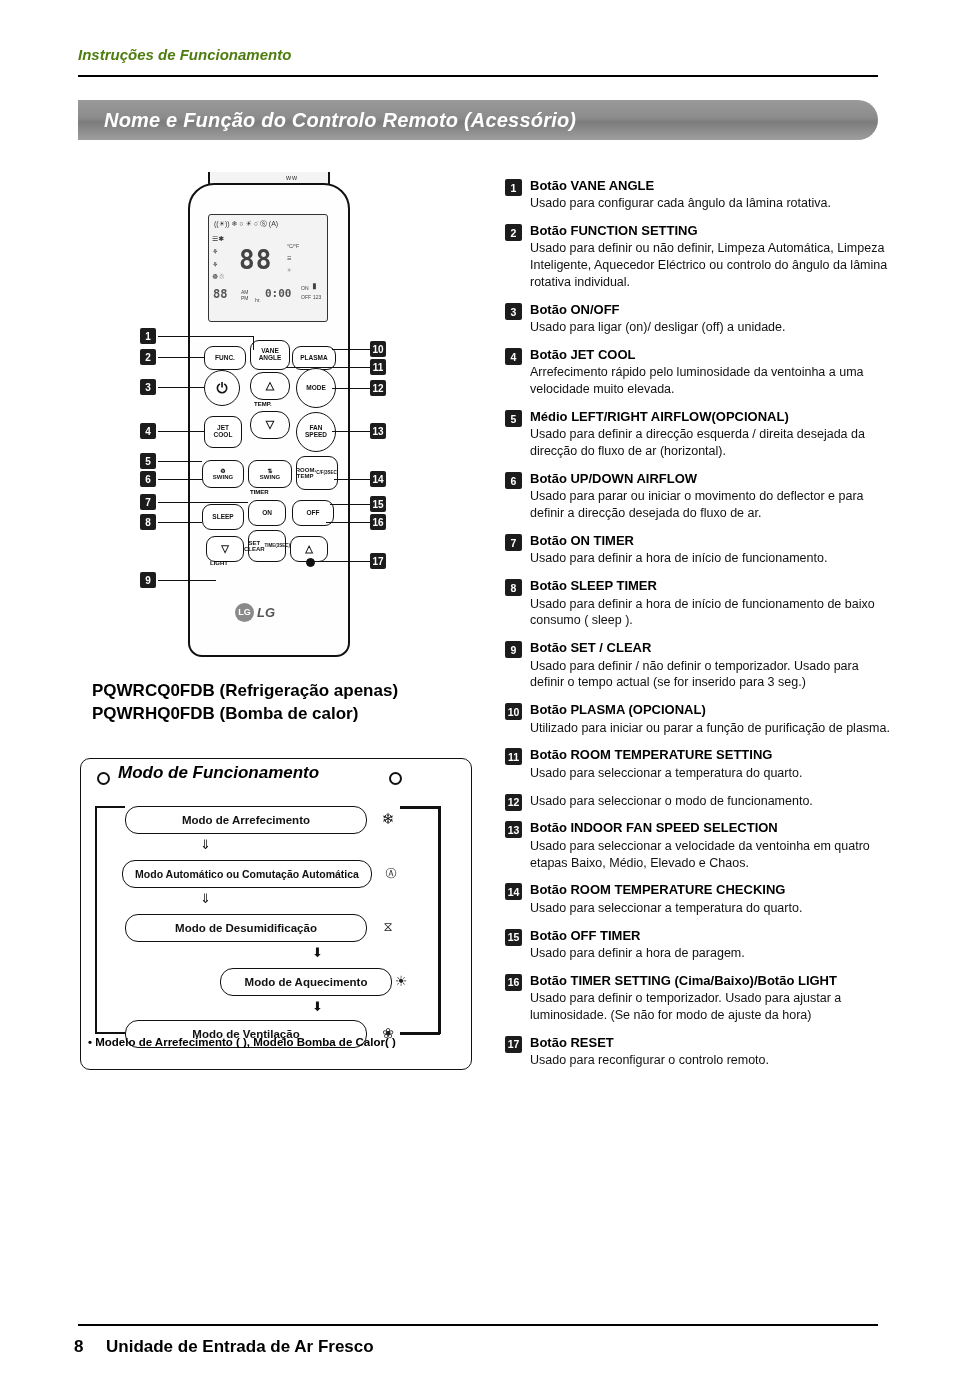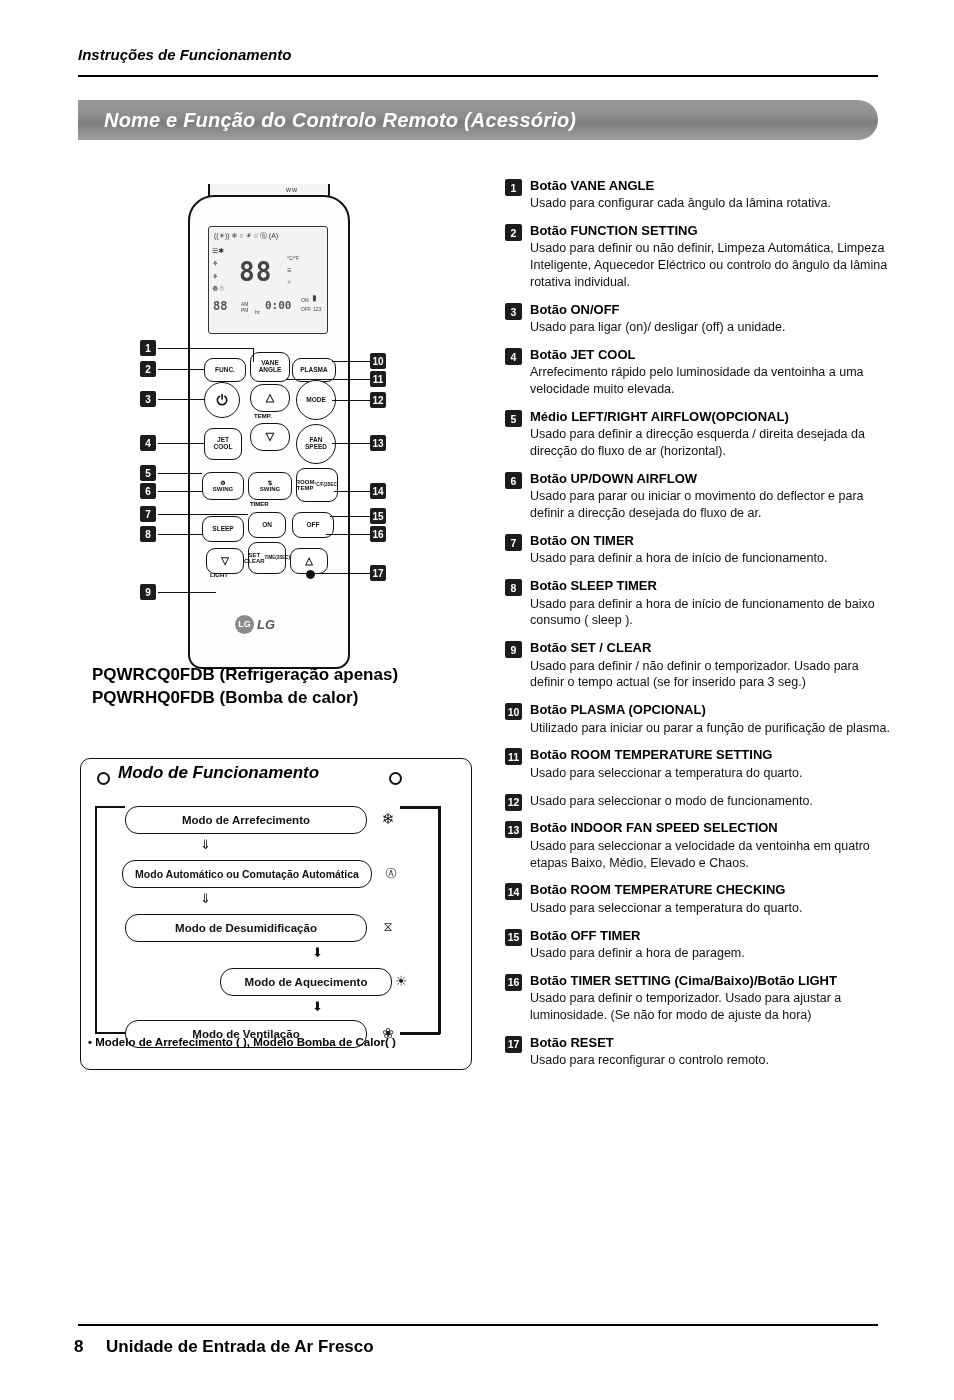--- a/index.html
+++ b/index.html
@@ -9,21 +9,21 @@
     font-family:"Liberation Sans", sans-serif;
     color:#000;
     position:relative;
     overflow:hidden;
   }
   .page{position:absolute;left:0;top:0;width:954px;height:1400px;}
 
   
   .hdr-text{
     position:absolute;left:78px;top:46px;
-    font-size:15px;font-weight:bold;font-style:italic;color:#000000;
+    font-size:15px;font-weight:bold;font-style:italic;color:#4d7c0f;
   }
   .hdr-rule{
     position:absolute;left:78px;top:75px;width:800px;height:2px;background:#000;
   }
   .title-bar{
     position:absolute;left:78px;top:100px;width:800px;height:40px;
     background:linear-gradient(to bottom,#9a9a9a 0%,#8b8b8b 45%,#7c7c7c 55%,#9e9e9e 100%);
     border-radius:0 20px 20px 0;
   }
   .title-bar .t{
@@ -31,21 +31,21 @@
     font-size:20px;font-weight:bold;font-style:italic;color:#fff;
     letter-spacing:0.2px;
   }
 
   
   .ftr-rule{position:absolute;left:78px;top:1324px;width:800px;height:2px;background:#000;}
   .ftr-pg{position:absolute;left:74px;top:1337px;font-size:17px;font-weight:bold;}
   .ftr-txt{position:absolute;left:106px;top:1337px;font-size:17px;font-weight:bold;}
 
   
-  .remote-wrap{position:absolute;left:180px;top:180px;width:250px;height:500px;}
+  .remote-wrap{position:absolute;left:180px;top:168px;width:250px;height:500px;}
   .remote-body{
     position:absolute;left:8px;top:15px;width:158px;height:470px;
     border:2px solid #111;border-radius:26px 26px 14px 14px;
     background:#fefefe;
   }
   .remote-top{
     position:absolute;left:28px;top:4px;width:118px;height:22px;
     border:2px solid #111;border-top:none;border-radius:0 0 14px 14px;background:#f4f4f4;
   }
   .ir-dots{position:absolute;left:106px;top:6px;font-size:7px;letter-spacing:1px;color:#333;}
@@ -85,21 +85,21 @@
   
   .cal{
     position:absolute;width:16px;height:16px;background:#1c1c1c;color:#fff;
     font-size:10px;font-weight:bold;display:flex;align-items:center;justify-content:center;
     border-radius:2px;
   }
   .lead{position:absolute;background:#111;height:1px;}
   .leadv{position:absolute;background:#111;width:1px;}
 
   
-  .models{position:absolute;left:92px;top:664px;width:420px;font-size:17px;font-weight:bold;line-height:1.35;}
+  .models{position:absolute;left:92px;top:680px;width:420px;font-size:17px;font-weight:bold;line-height:1.35;}
 
   
   .mode-box{
     position:absolute;left:80px;top:758px;width:390px;height:310px;
     border:1.5px solid #111;border-radius:10px;background:#fff;
   }
   .mode-title{
     position:absolute;left:110px;top:763px;background:#fff;padding:0 8px;
     font-size:17px;font-weight:bold;font-style:italic;
   }

